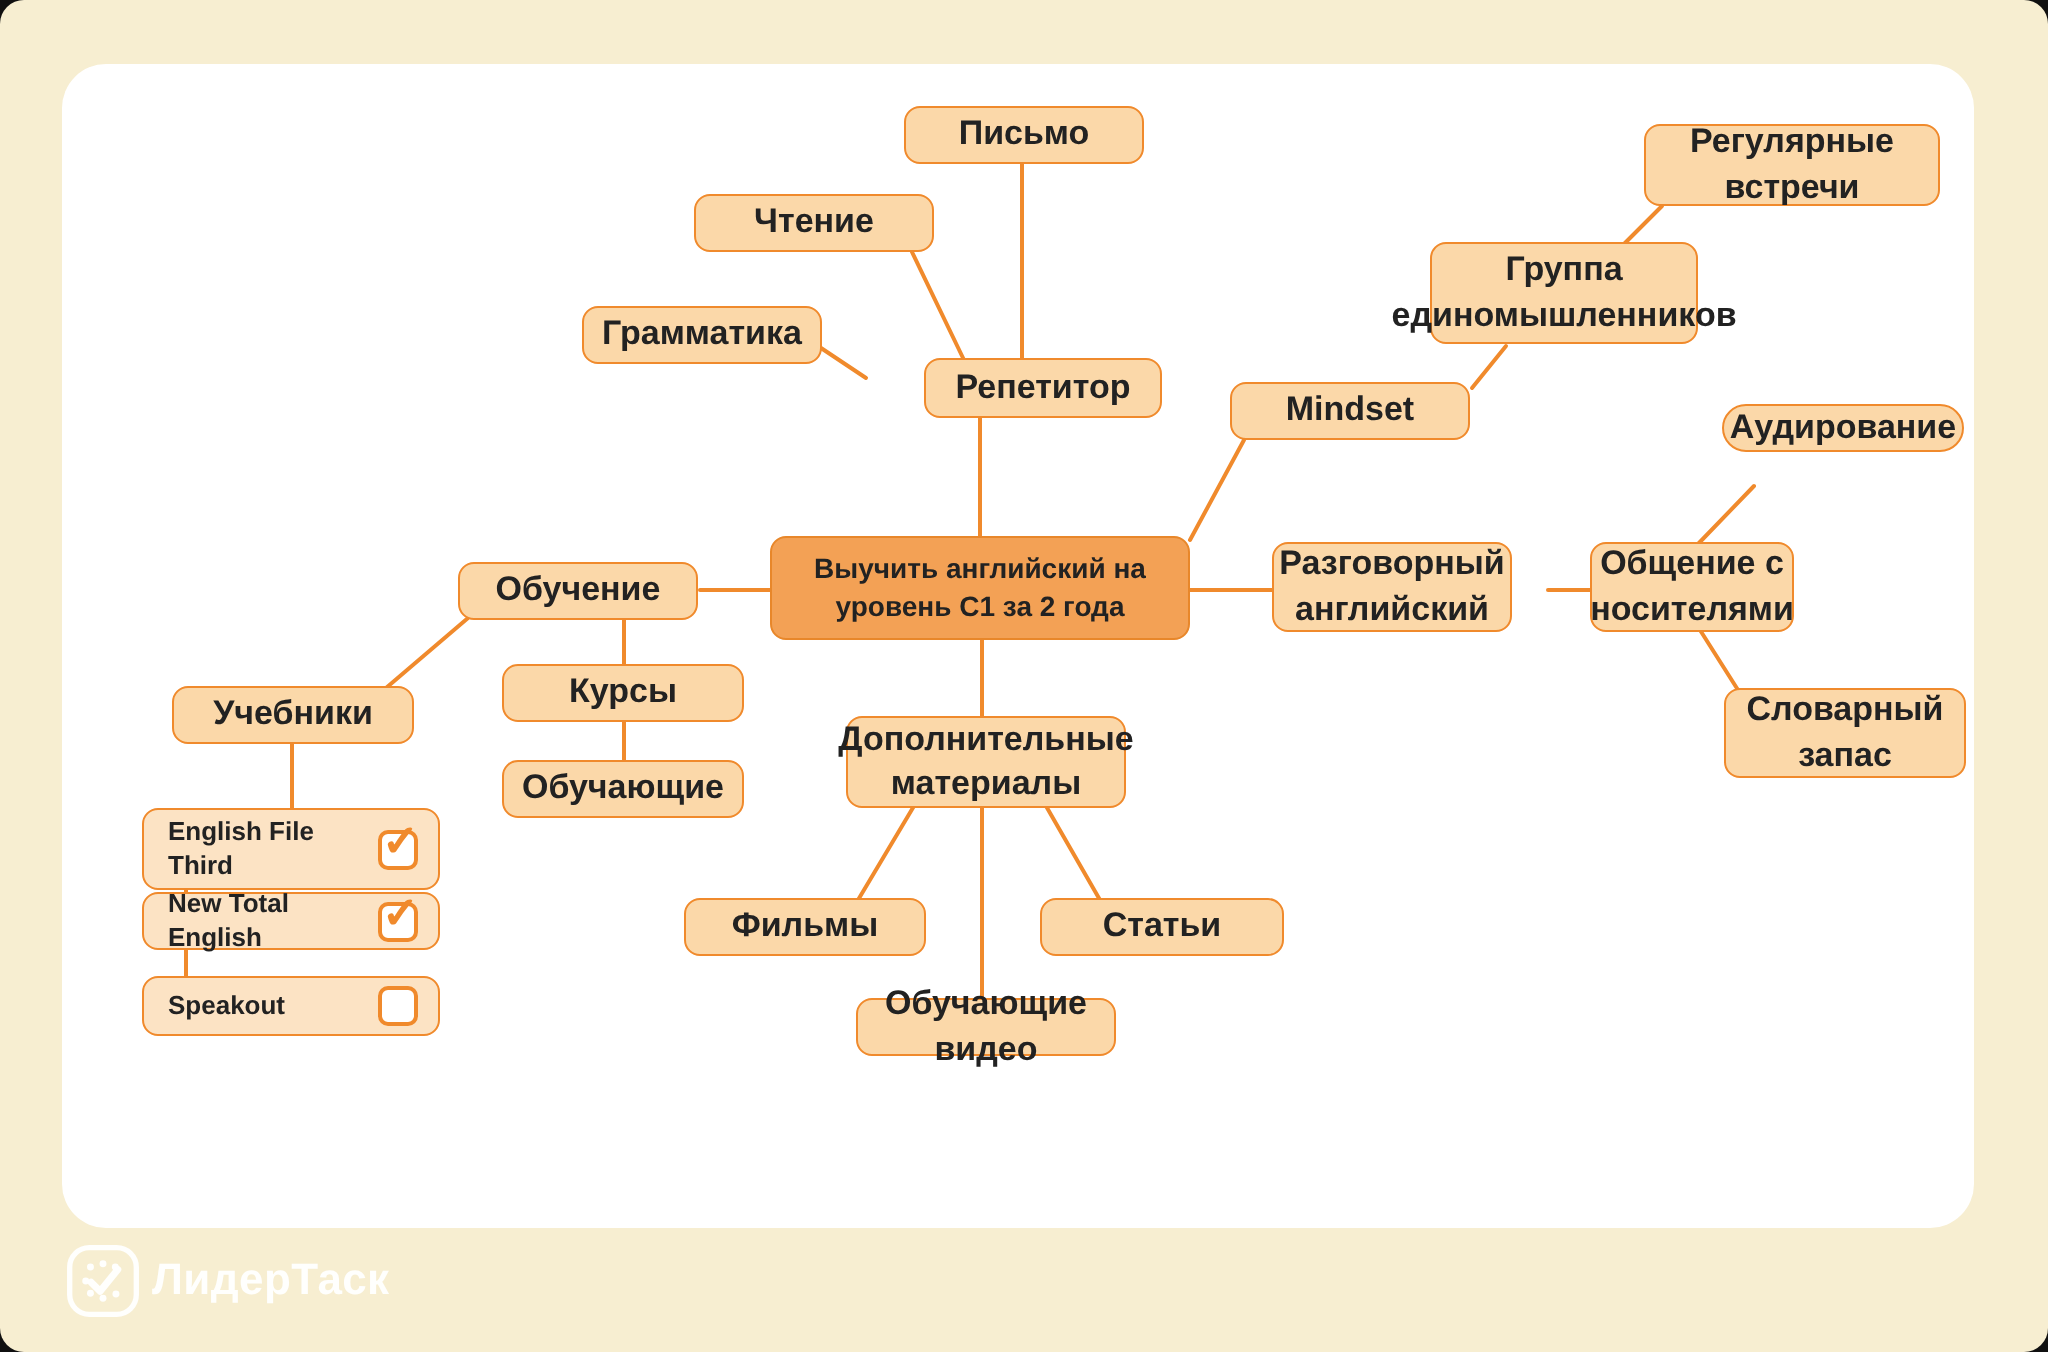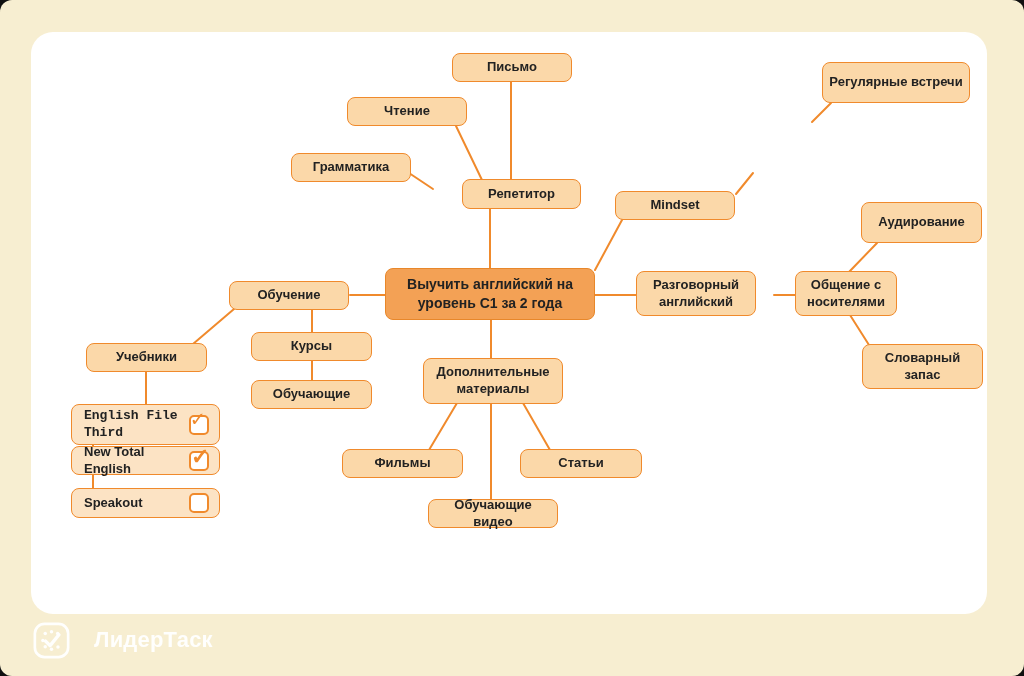--- a/index.html
+++ b/index.html
@@ -12,21 +12,21 @@
     position:absolute;left:31px;top:32px;width:956px;height:582px;
     background:#FFFFFF;border-radius:22px;
   }
   svg.connectors{position:absolute;left:0;top:0;width:1024px;height:676px;pointer-events:none;}
   svg.connectors line{stroke:#F08A2C;stroke-width:2;stroke-linecap:round;}
 
   .node{
     position:absolute;box-sizing:border-box;
     display:flex;align-items:center;justify-content:center;
     background:#FBD8A9;border:1.5px solid #F08A2C;border-radius:8px;
-    font-weight:bold;font-size:13px;line-height:1.3;color:#222222;
+    font-weight:bold;font-size:17px;line-height:1.3;color:#222222;
     text-align:center;padding:2px 6px;cursor:pointer;
   }
   .node.central{
     background:#F3A155;border-color:#E8872A;
     font-size:14px;line-height:1.35;
   }
   .node.check-item{
     background:#FCE3C4;justify-content:space-between;text-align:left;
     padding:0 10px 0 12px;font-size:13px;
   }
@@ -42,37 +42,37 @@
   .n-pismo{left:452px;top:53px;width:120px;height:29px;}
   .n-chtenie{left:347px;top:97px;width:120px;height:29px;}
   .n-grammatika{left:291px;top:153px;width:120px;height:29px;}
   .n-repetitor{left:432px;top:179px;width:119px;height:30px;margin-left:30px;}
   .n-regulyarnye{left:822px;top:62px;width:148px;height:41px;}
   .n-gruppa{left:715px;top:121px;width:134px;height:51px;}
   .n-mindset{left:615px;top:191px;width:120px;height:29px;text-align:right;}
   .n-central{left:385px;top:268px;width:210px;height:52px;text-align:center;}
   .n-razgovorny{left:636px;top:271px;width:120px;height:45px;}
   .n-obshchenie{left:795px;top:271px;width:102px;height:45px;}
-  .n-audirovanie{left:861px;top:202px;width:121px;height:41px;}
+  .n-audirovanie{left:861px;top:202px;width:121px;height:24px;border-radius:14px;}
   .n-slovarny{left:862px;top:344px;width:121px;height:45px;}
   .n-obuchenie{left:229px;top:281px;width:120px;height:29px;}
   .n-uchebniki{left:86px;top:343px;width:121px;height:29px;}
   .n-kursy{left:251px;top:332px;width:121px;height:29px;}
   .n-vebinary{left:251px;top:380px;width:121px;height:29px;}
   .n-dop{left:423px;top:358px;width:140px;height:46px;}
   .n-filmy{left:342px;top:449px;width:121px;height:29px;}
   .n-stati{left:520px;top:449px;width:122px;height:29px;}
   .n-video{left:428px;top:499px;width:130px;height:29px;}
-  .n-eft{left:71px;top:404px;width:149px;height:41px;font-family:Liberation Mono, monospace;}
+  .n-eft{left:71px;top:404px;width:149px;height:41px;}
   .n-nte{left:71px;top:446px;width:149px;height:29px;}
   .n-speakout{left:71px;top:488px;width:149px;height:30px;}
 
   .logo{
     position:absolute;left:33px;top:621px;height:38px;
-    display:flex;align-items:center;gap:24px;
+    display:flex;align-items:center;gap:6px;
     color:rgba(255,255,255,0.95);
   }
   .logo-text{font-size:22px;font-weight:bold;letter-spacing:0.2px;}
   .logo-icon svg{display:block;}
 </style>
 </head>
 <body>
 
 <div class="page">
   <div class="canvas"></div>
@@ -100,20 +100,21 @@
     <line x1="457" y1="403" x2="429" y2="450"></line>
     <line x1="491" y1="403" x2="491" y2="500"></line>
     <line x1="523" y1="403" x2="550" y2="450"></line>
   </svg>
 
   <div class="node n-pismo">Письмо</div>
   <div class="node n-chtenie">Чтение</div>
   <div class="node n-grammatika">Грамматика</div>
   <div class="node n-repetitor">Репетитор</div>
   <div class="node n-regulyarnye">Регулярные встречи</div>
+  <div class="node n-gruppa">Группа единомышленников</div>
   <div class="node n-mindset">Mindset</div>
   <div class="node central n-central">Выучить английский на уровень C1 за 2 года</div>
   <div class="node n-razgovorny">Разговорный английский</div>
   <div class="node n-obshchenie">Общение с носителями</div>
   <div class="node n-audirovanie">Аудирование</div>
   <div class="node n-slovarny">Словарный запас</div>
   <div class="node n-obuchenie">Обучение</div>
   <div class="node n-uchebniki">Учебники</div>
   <div class="node n-kursy">Курсы</div>
   <div class="node n-vebinary">Обучающие</div>

